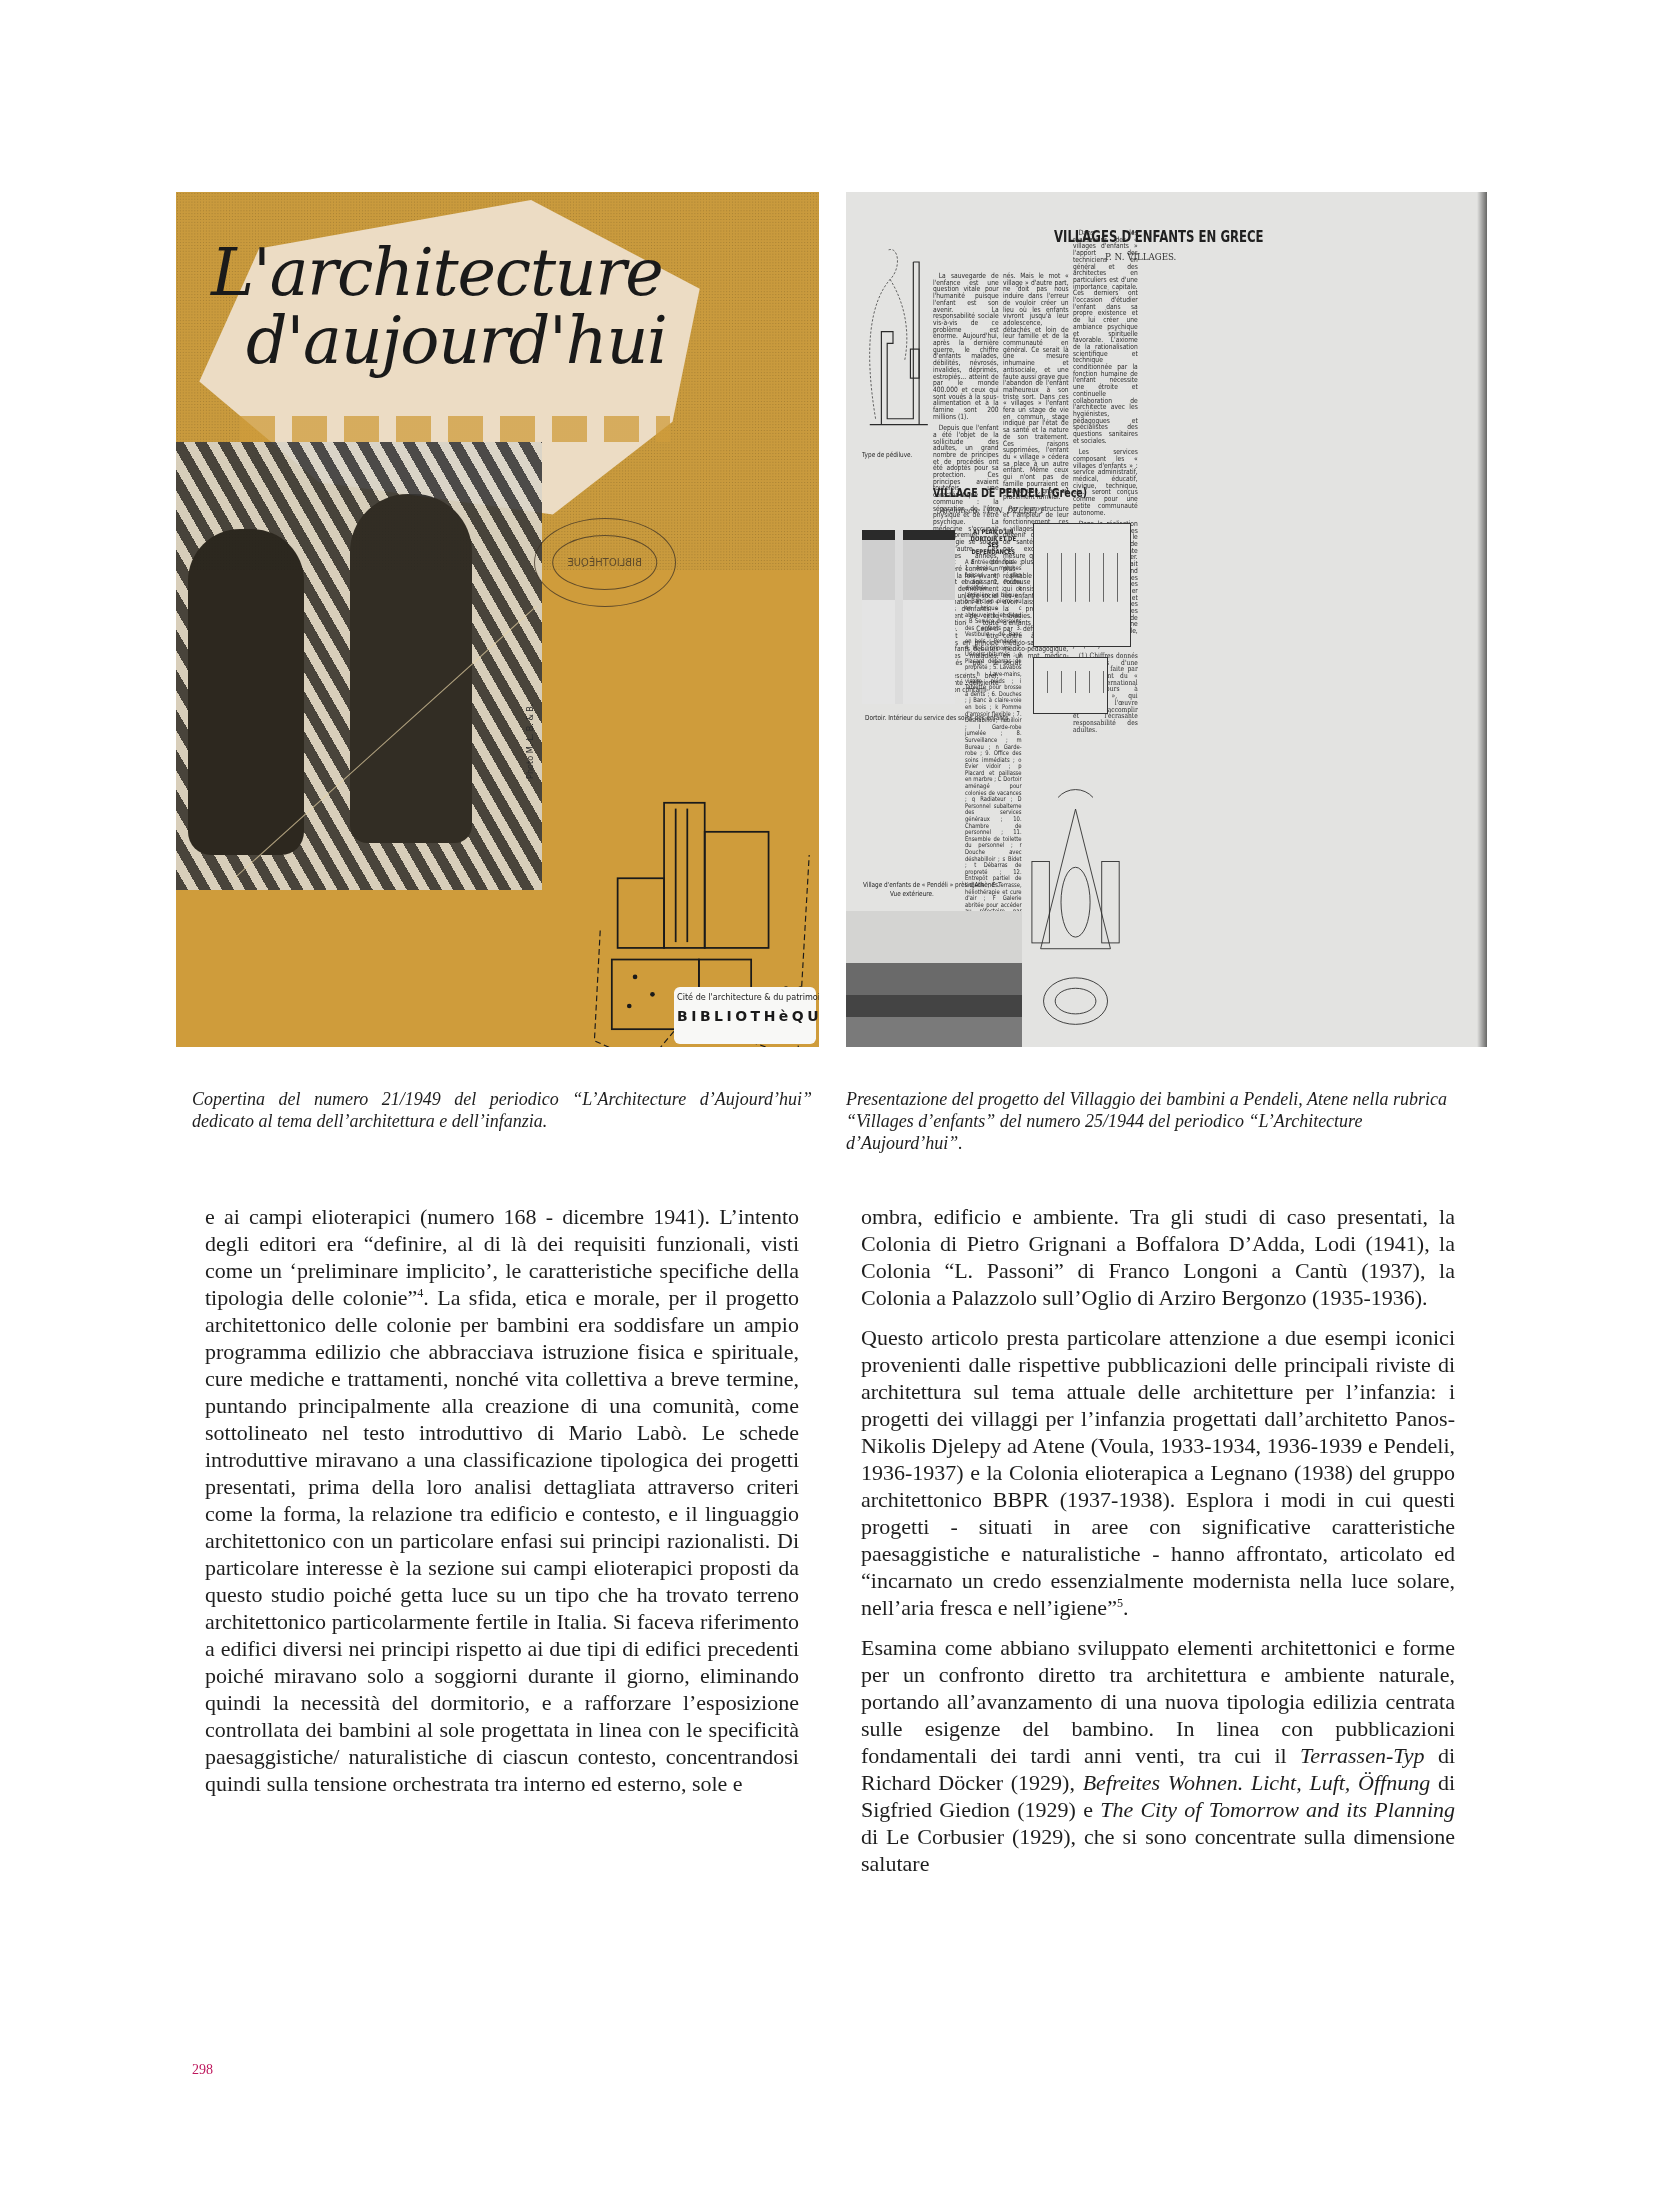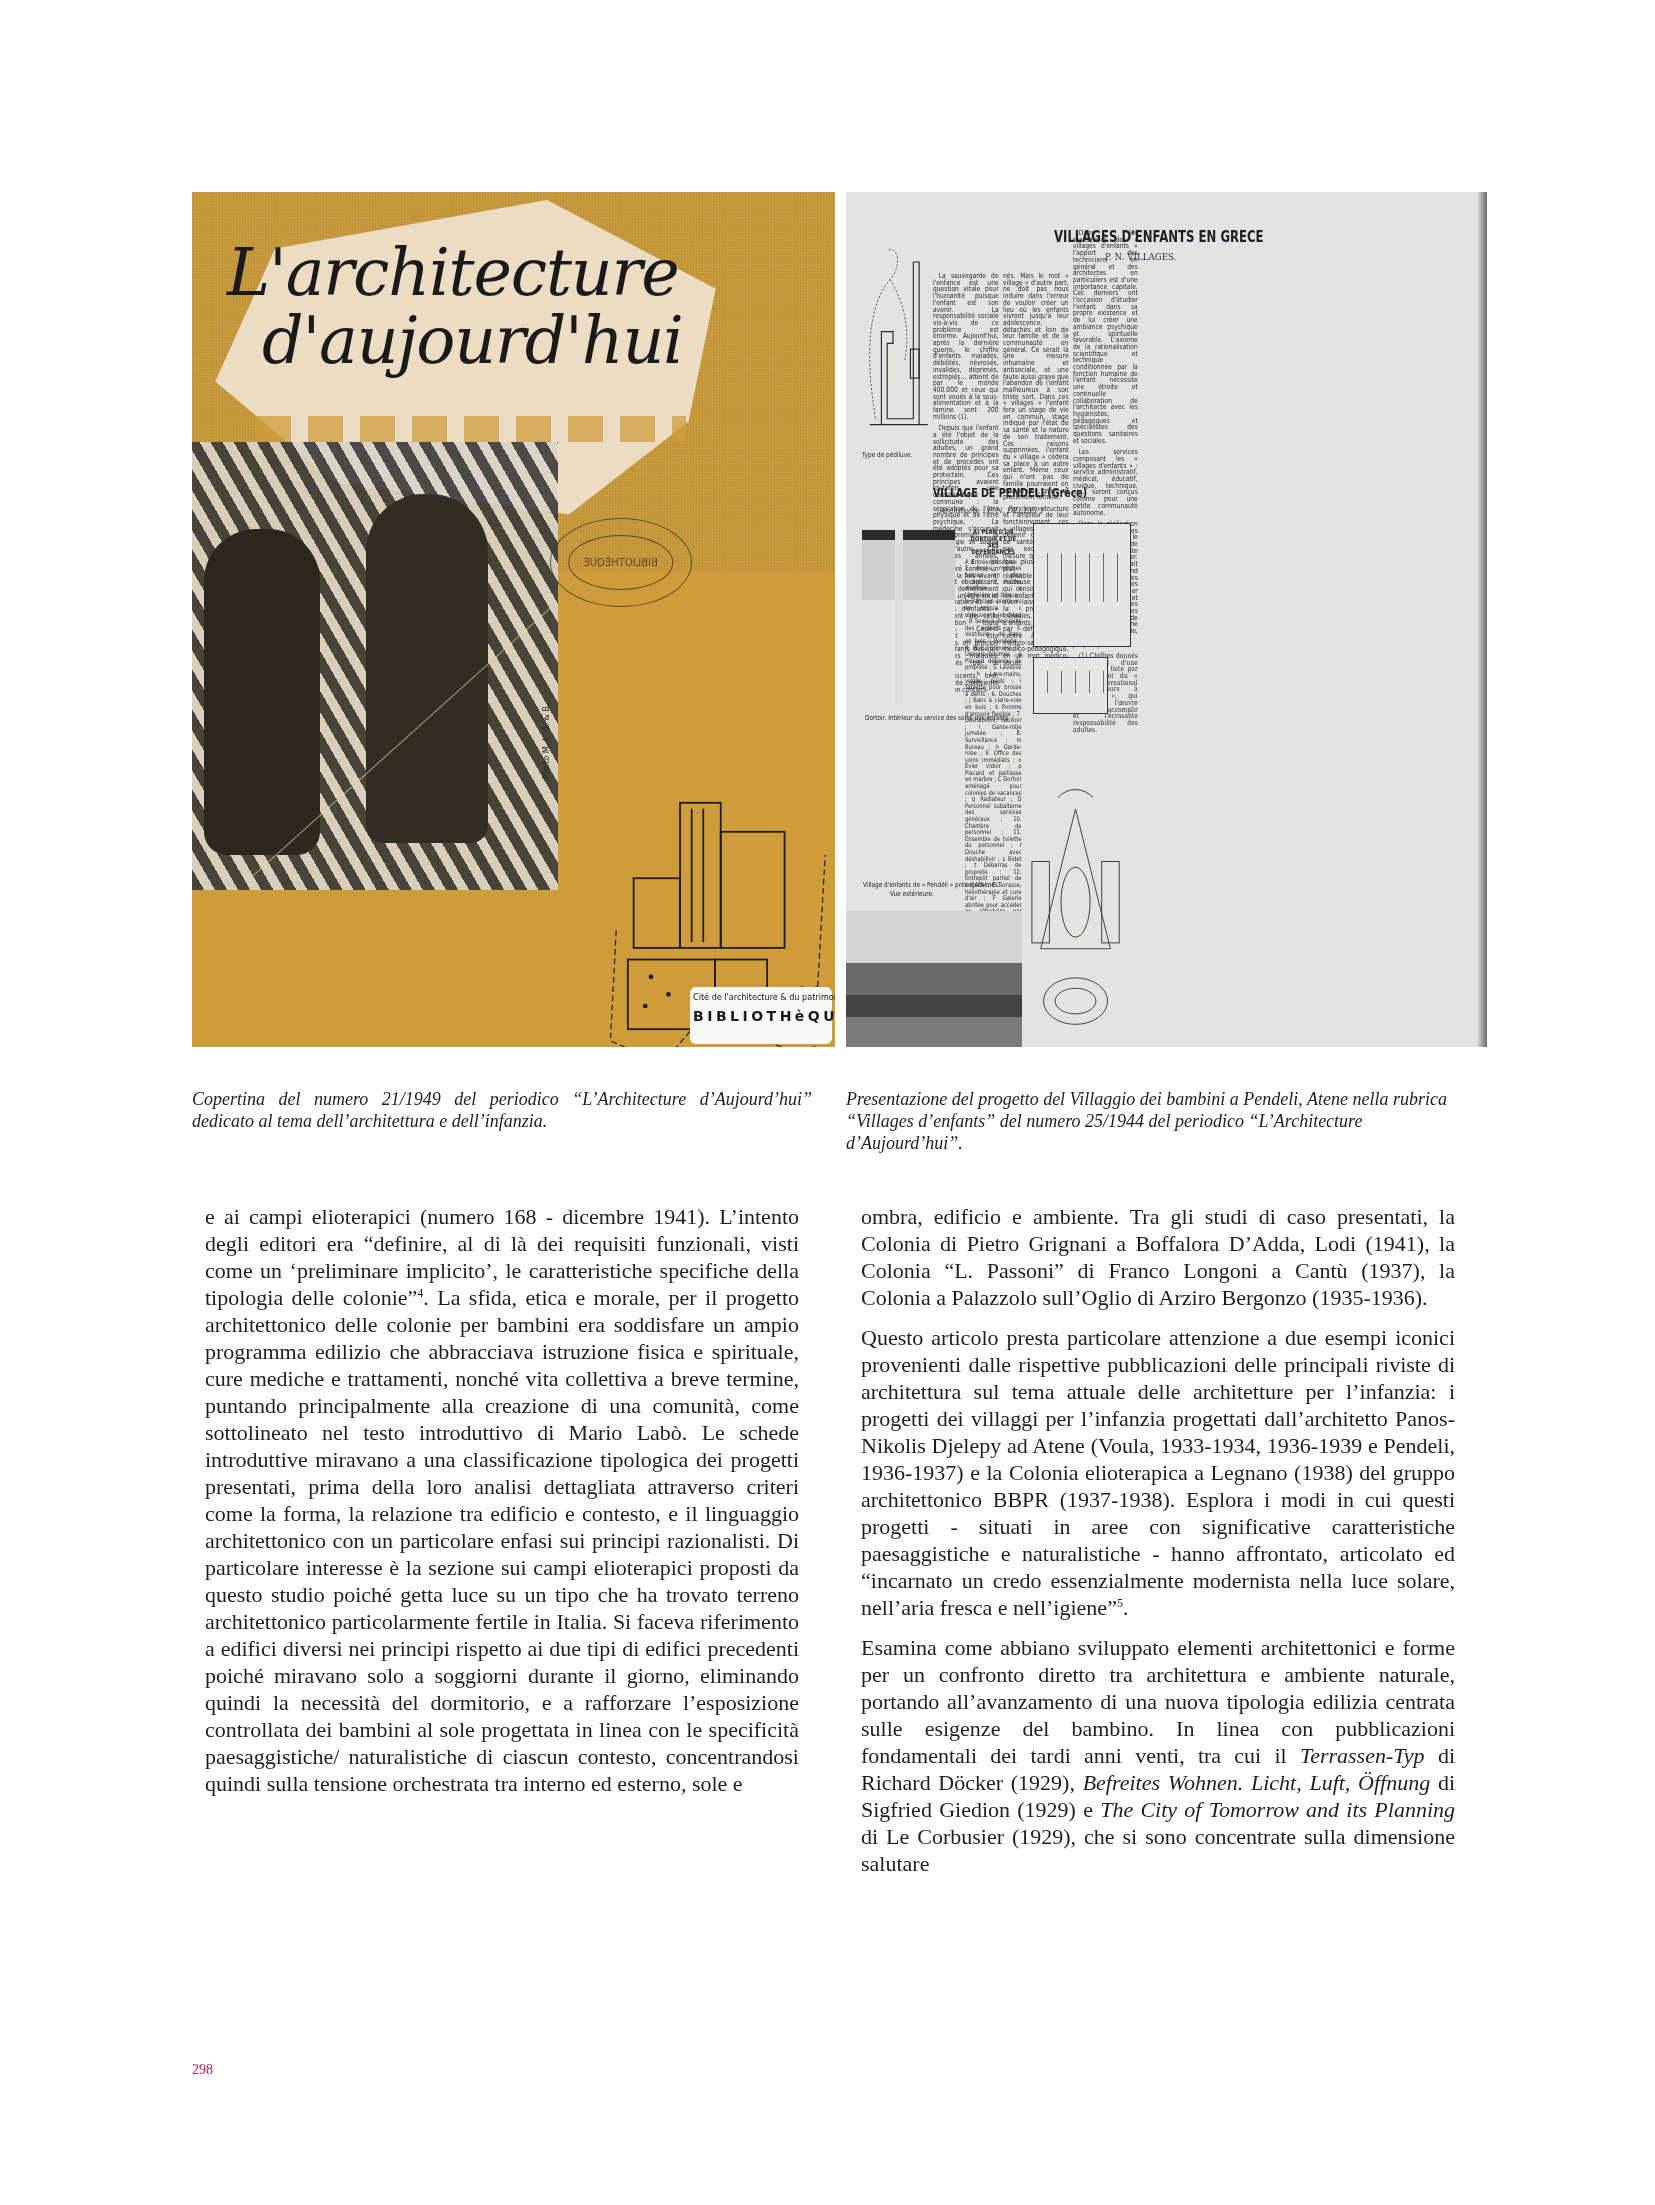--- a/index.html
+++ b/index.html
@@ -1,21 +1,21 @@
 <!DOCTYPE html>
 <html style="font-size:9.3px"><head>
   <meta charset="utf-8">
   <style>
     html, body { margin: 0; padding: 0; background: #ffffff; }
     body { width: 1656px; height: 2205px; position: relative; overflow: hidden;
            font-family: "Liberation Serif", "DejaVu Serif", serif; color: #1e1e1e; }
 
     
     .figure { position: absolute; top: 192px; height: 855px; overflow: hidden; }
-    #fig-left  { left: 192px;  width: 643px; background: #c99a3d; }
+    #fig-left  { left: 176px;  width: 643px; background: #c99a3d; }
     #fig-right { left: 846px; width: 641px; background: #e3e3e1; }
 
     
     .cover-halftone { position: absolute; inset: 0;
       background-image: radial-gradient(#8a6a2a 0.5px, transparent 0.7px);
       background-size: 2.9px 2.9px; opacity: 0.55; }
     .cover-lower { position: absolute; left: 0; right: 0; top: 378px; bottom: 0; background: #cf9c3b; }
     .title-blob { position: absolute; left: 7px; top: 8.1px; width: 259px; height: 192px;
       background: #ecdcc4; clip-path: polygon(14% 12%, 64% 0%, 95% 22%, 90% 55%, 68% 78%, 25% 70%, 3% 45%);
       transform: scale(2.1); transform-origin: 0 0; }

